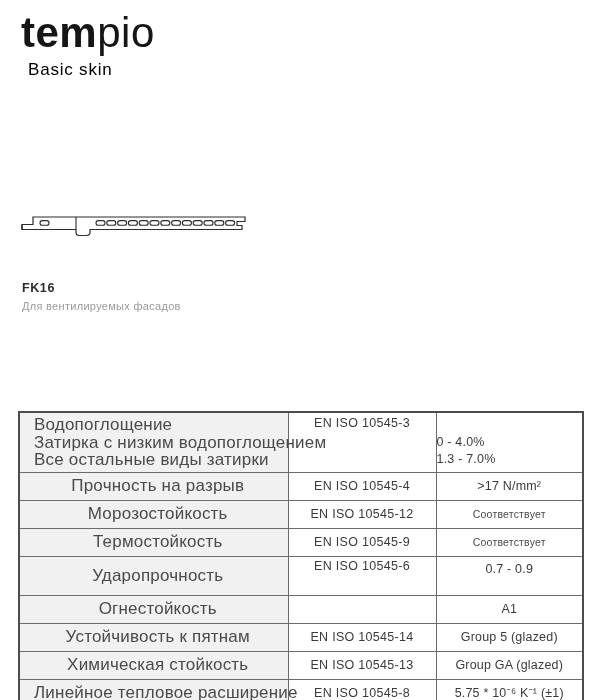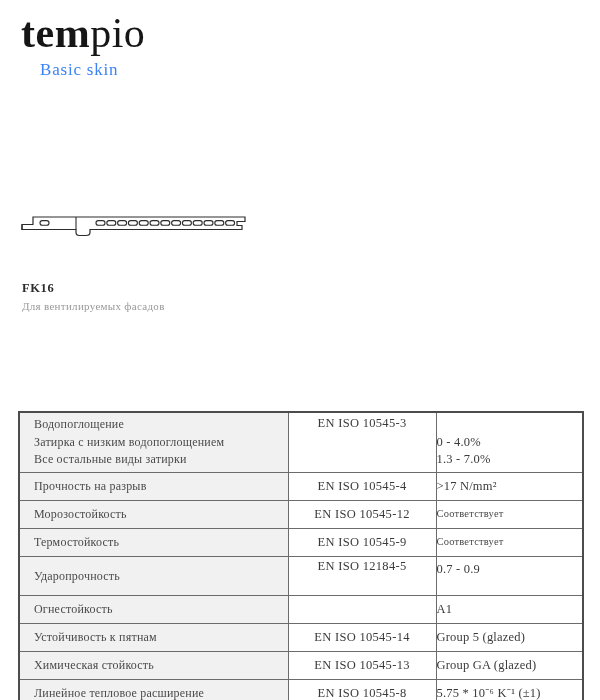--- a/index.html
+++ b/index.html
@@ -1,36 +1,36 @@
 <!DOCTYPE html>
 <html><head>
 <meta charset="utf-8">
 <style>
   html,body{margin:0;padding:0;background:#ffffff;}
   .page{
     position:relative;
     width:600px;height:700px;
     background:#ffffff;
-    font-family:Liberation Serif, serif;
+    font-family:Liberation Sans, sans-serif;
     color:#2f2f2f;
     overflow:hidden;
   }
   
   .logo{
     position:absolute;left:21px;top:10px;
     font-size:42px;line-height:1.1;
     letter-spacing:0.5px;color:#161616;
     white-space:nowrap;
   }
   .logo .bold{font-weight:700;}
   .logo .light{font-weight:400;}
   .subtitle{
-    position:absolute;left:40px;top:60px;
+    position:absolute;left:28px;top:60px;
     font-size:17px;letter-spacing:0.8px;
-    color:#3b82f6;
+    color:#000000;
   }
   
   .tech-link{
     position:absolute;left:30px;top:139px;
     font-size:13.5px;letter-spacing:0.3px;
     color:#2e2e2e;
     text-decoration:underline;
     cursor:pointer;
   }
   
@@ -60,31 +60,31 @@
     border:1px solid #6b6b6b;
     vertical-align:middle;
     padding:0;
   }
   .spec-table col.c1{width:269px;}
   .spec-table col.c2{width:148px;}
   .spec-table col.c3{width:147px;}
   td.c-label{
     background:#f1f1f1;
     padding:3px 6px 3px 14px;
-    font-size:12px;color:#4a4a4a;letter-spacing:0.2px;
+    font-size:17px;color:#4a4a4a;letter-spacing:0.2px;
   }
   td.c-standard{
     text-align:center;
     font-size:12.5px;color:#3a3a3a;letter-spacing:0.3px;
   }
   td.c-value{
     font-size:12.5px;color:#3a3a3a;letter-spacing:0.2px;
   }
   .line{line-height:17.5px;white-space:nowrap;}
-  tr.single .line{line-height:20px;}
+  tr.single .line{line-height:20px;text-align:center;}
   tr.single td{height:21px;}
   tr.tall td{height:32px;}
   tr.tall td.c-standard, tr.tall td.c-value{vertical-align:top;padding-top:2px;}
   tr.multi td.c-standard{vertical-align:top;padding-top:3px;margin-left:40px;}
   tr.multi td.c-label, tr.multi td.c-value{padding-top:3px;padding-bottom:3px;}
   .small-val{font-size:10.5px;color:#4a4a4a;}
 </style>
 </head>
 <body>
 
@@ -169,21 +169,21 @@
           </td>
           <td class="c-standard">EN ISO 10545-9</td>
           <td class="c-value">
             <div class="line small-val">Соответствует</div>
           </td>
         </tr>
         <tr class="tall single">
           <td class="c-label">
             <div class="line">Ударопрочность</div>
           </td>
-          <td class="c-standard">EN ISO 12184-5</td>
+          <td class="c-standard">EN ISO 10545-6</td>
           <td class="c-value">
             <div class="line">0.7 - 0.9</div>
           </td>
         </tr>
         <tr class="single">
           <td class="c-label">
             <div class="line">Огнестойкость</div>
           </td>
           <td class="c-standard">&nbsp;</td>
           <td class="c-value">

